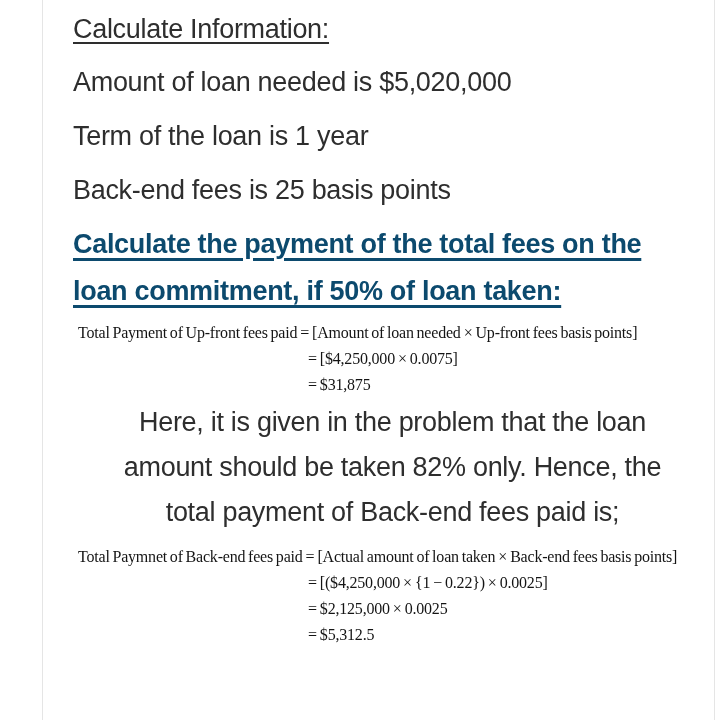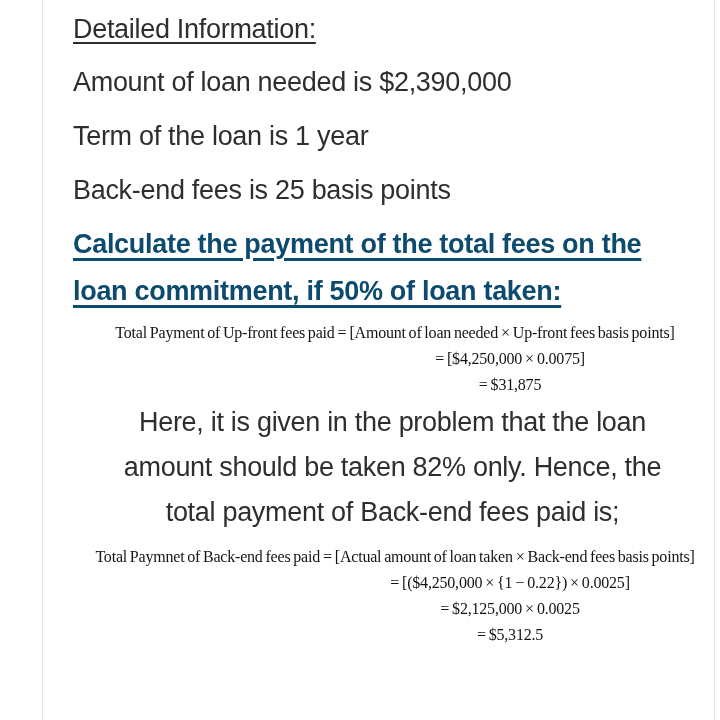--- a/index.html
+++ b/index.html
@@ -44,21 +44,21 @@
     letter-spacing: -0.3px; white-space: nowrap;
   }
   .q-line > span {
     text-decoration: underline;
     text-decoration-thickness: 3px;
     text-underline-offset: 5px;
   }
   .formula {
     font-family: "Liberation Serif", serif;
     font-size: 16px; line-height: 26px; color: #141414;
-    letter-spacing: -0.2px; word-spacing: -1px; text-align: center;
+    letter-spacing: -0.2px; word-spacing: -1px;
   }
   .formula.upfront { margin-top: 5px; }
   .formula.backend { margin-top: 9px; }
   .f-first { margin-left: 5px;  white-space: nowrap; }
   .f-step  { margin-left: 235px; white-space: nowrap; }
   .para { margin-top: 2px; }
   .p-line {
     display: block; height: 45px; line-height: 45px;
     font-size: 27px; color: #2e2e2e;
     letter-spacing: -0.3px; white-space: nowrap; text-align: center;
@@ -66,23 +66,23 @@
 </style>
 </head>
 <body>
 
 <div class="page">
   <div class="vline left"></div>
   <div class="vline right"></div>
 
   <div class="content">
 
-    <span class="heading">Detailed Information:</span>
+    <span class="heading">Calculate Information:</span>
 
-    <p class="fact">Amount of loan needed is $2,390,000</p>
+    <p class="fact">Amount of loan needed is $5,020,000</p>
     <p class="fact">Term of the loan is 1 year</p>
     <p class="fact">Back-end fees is 25 basis points</p>
 
     <div class="question">
       <span class="q-line"><span>Calculate the payment of the total fees on the</span></span>
       <span class="q-line"><span>loan commitment, if 50% of loan taken:</span></span>
     </div>
 
     <div class="formula upfront">
       <div class="f-first">Total Payment of Up-front fees paid = [Amount of loan needed × Up-front fees basis points]</div>

